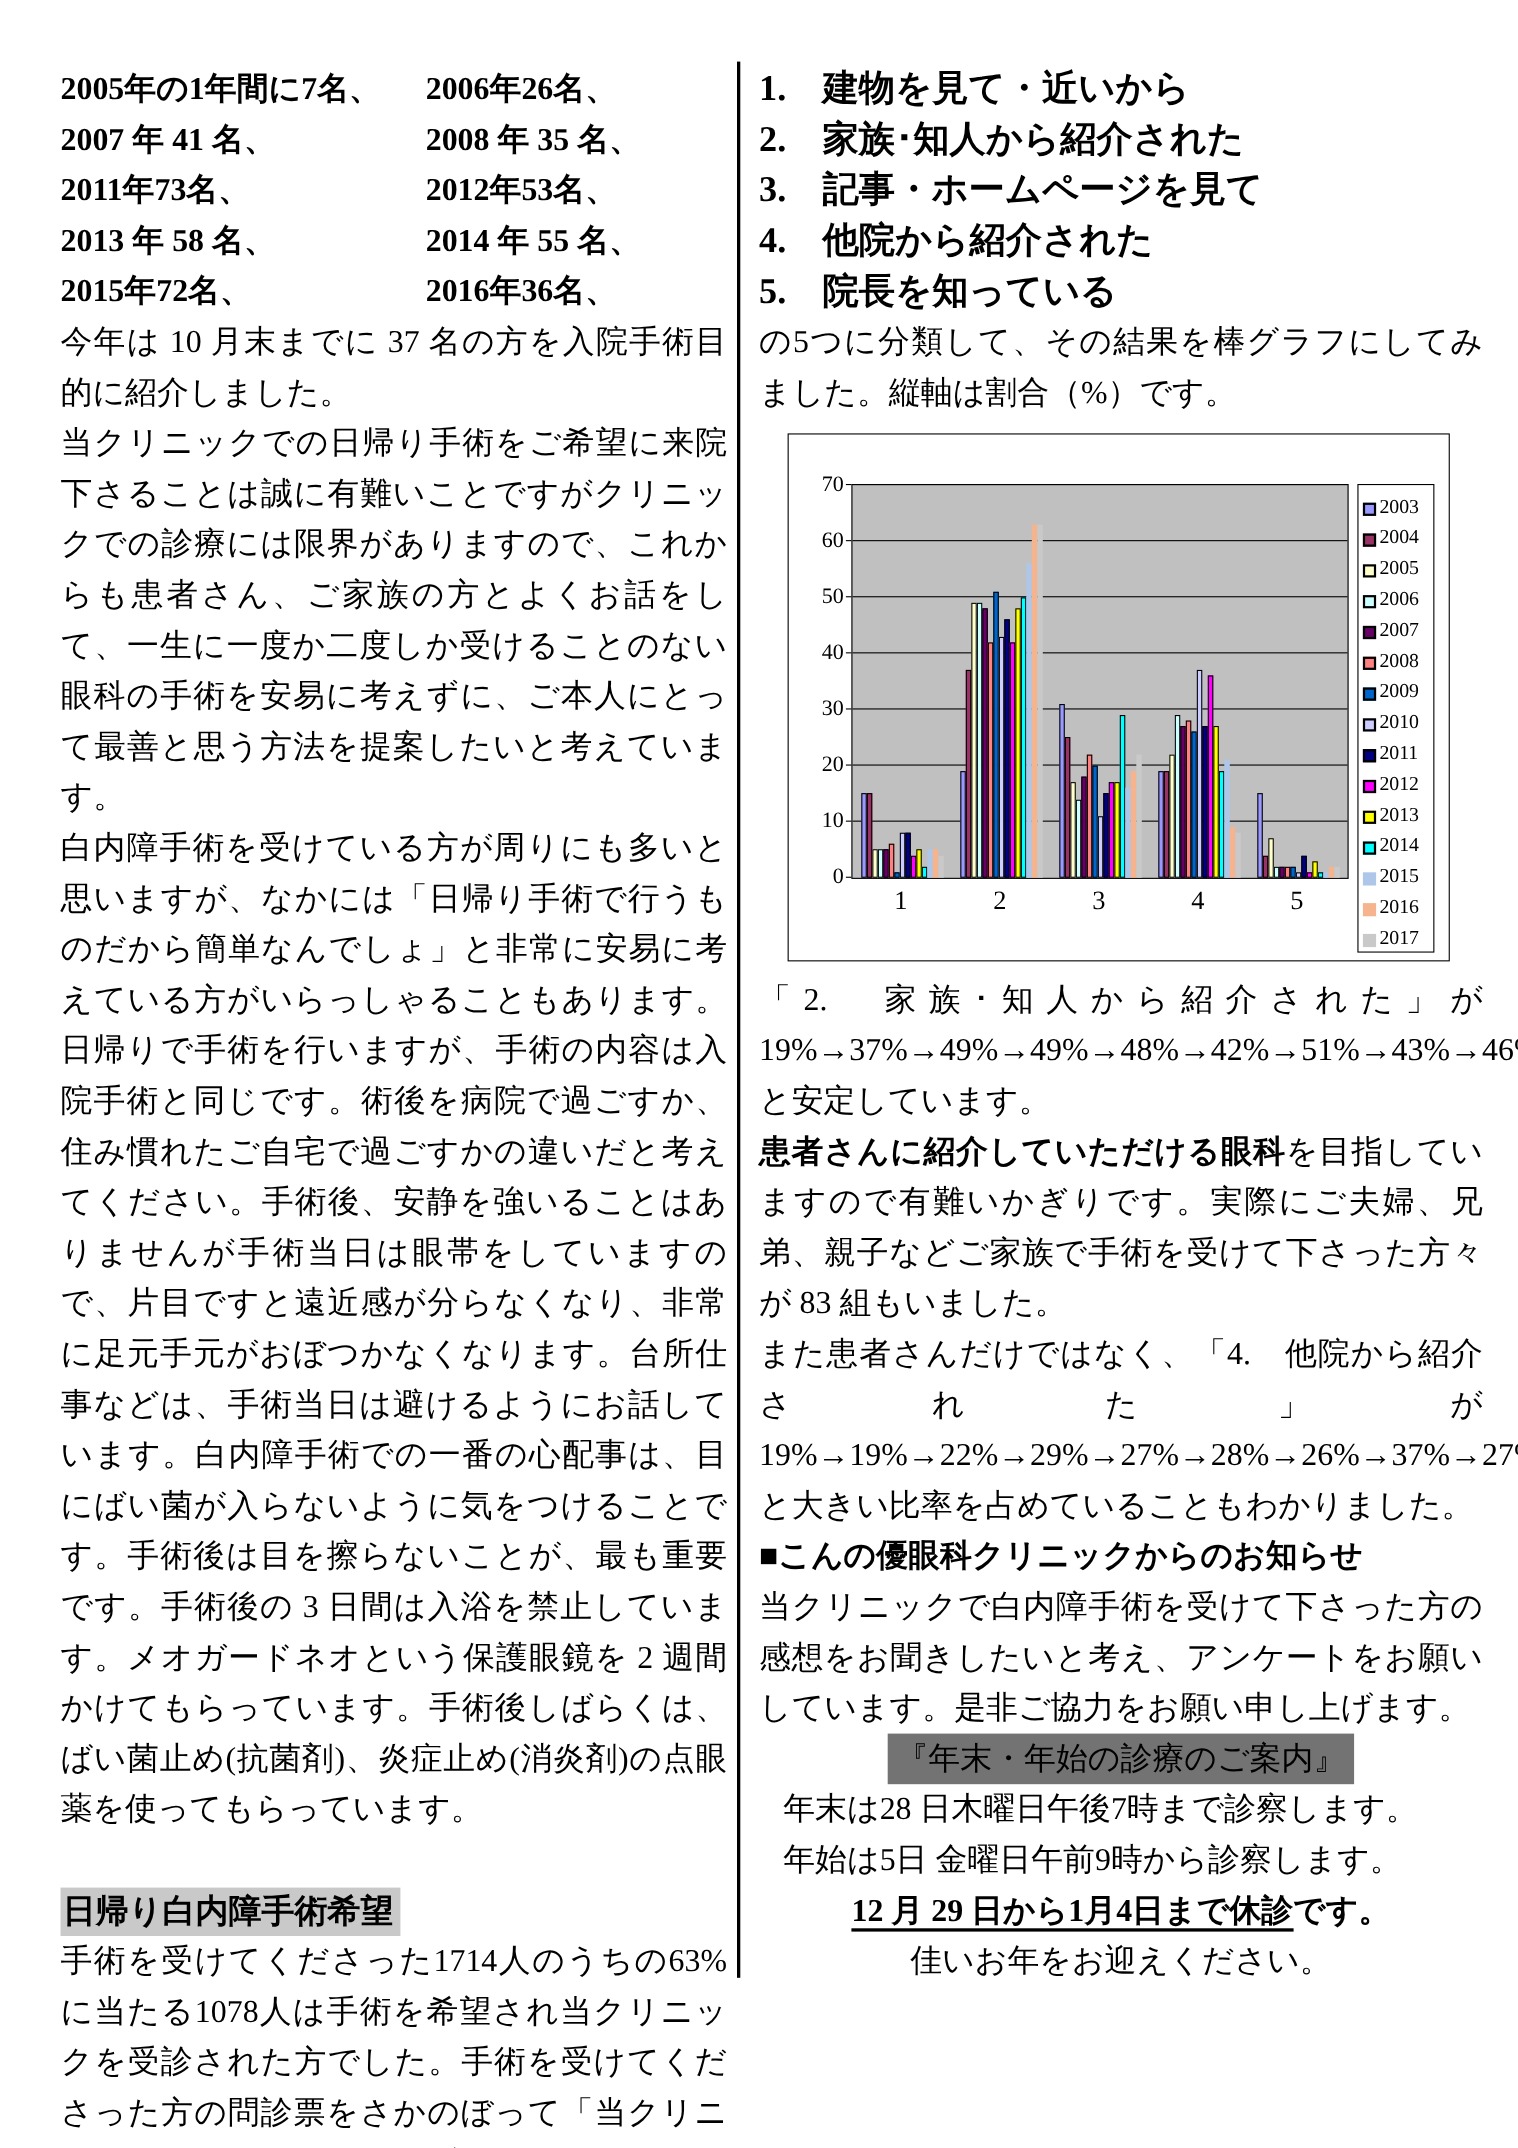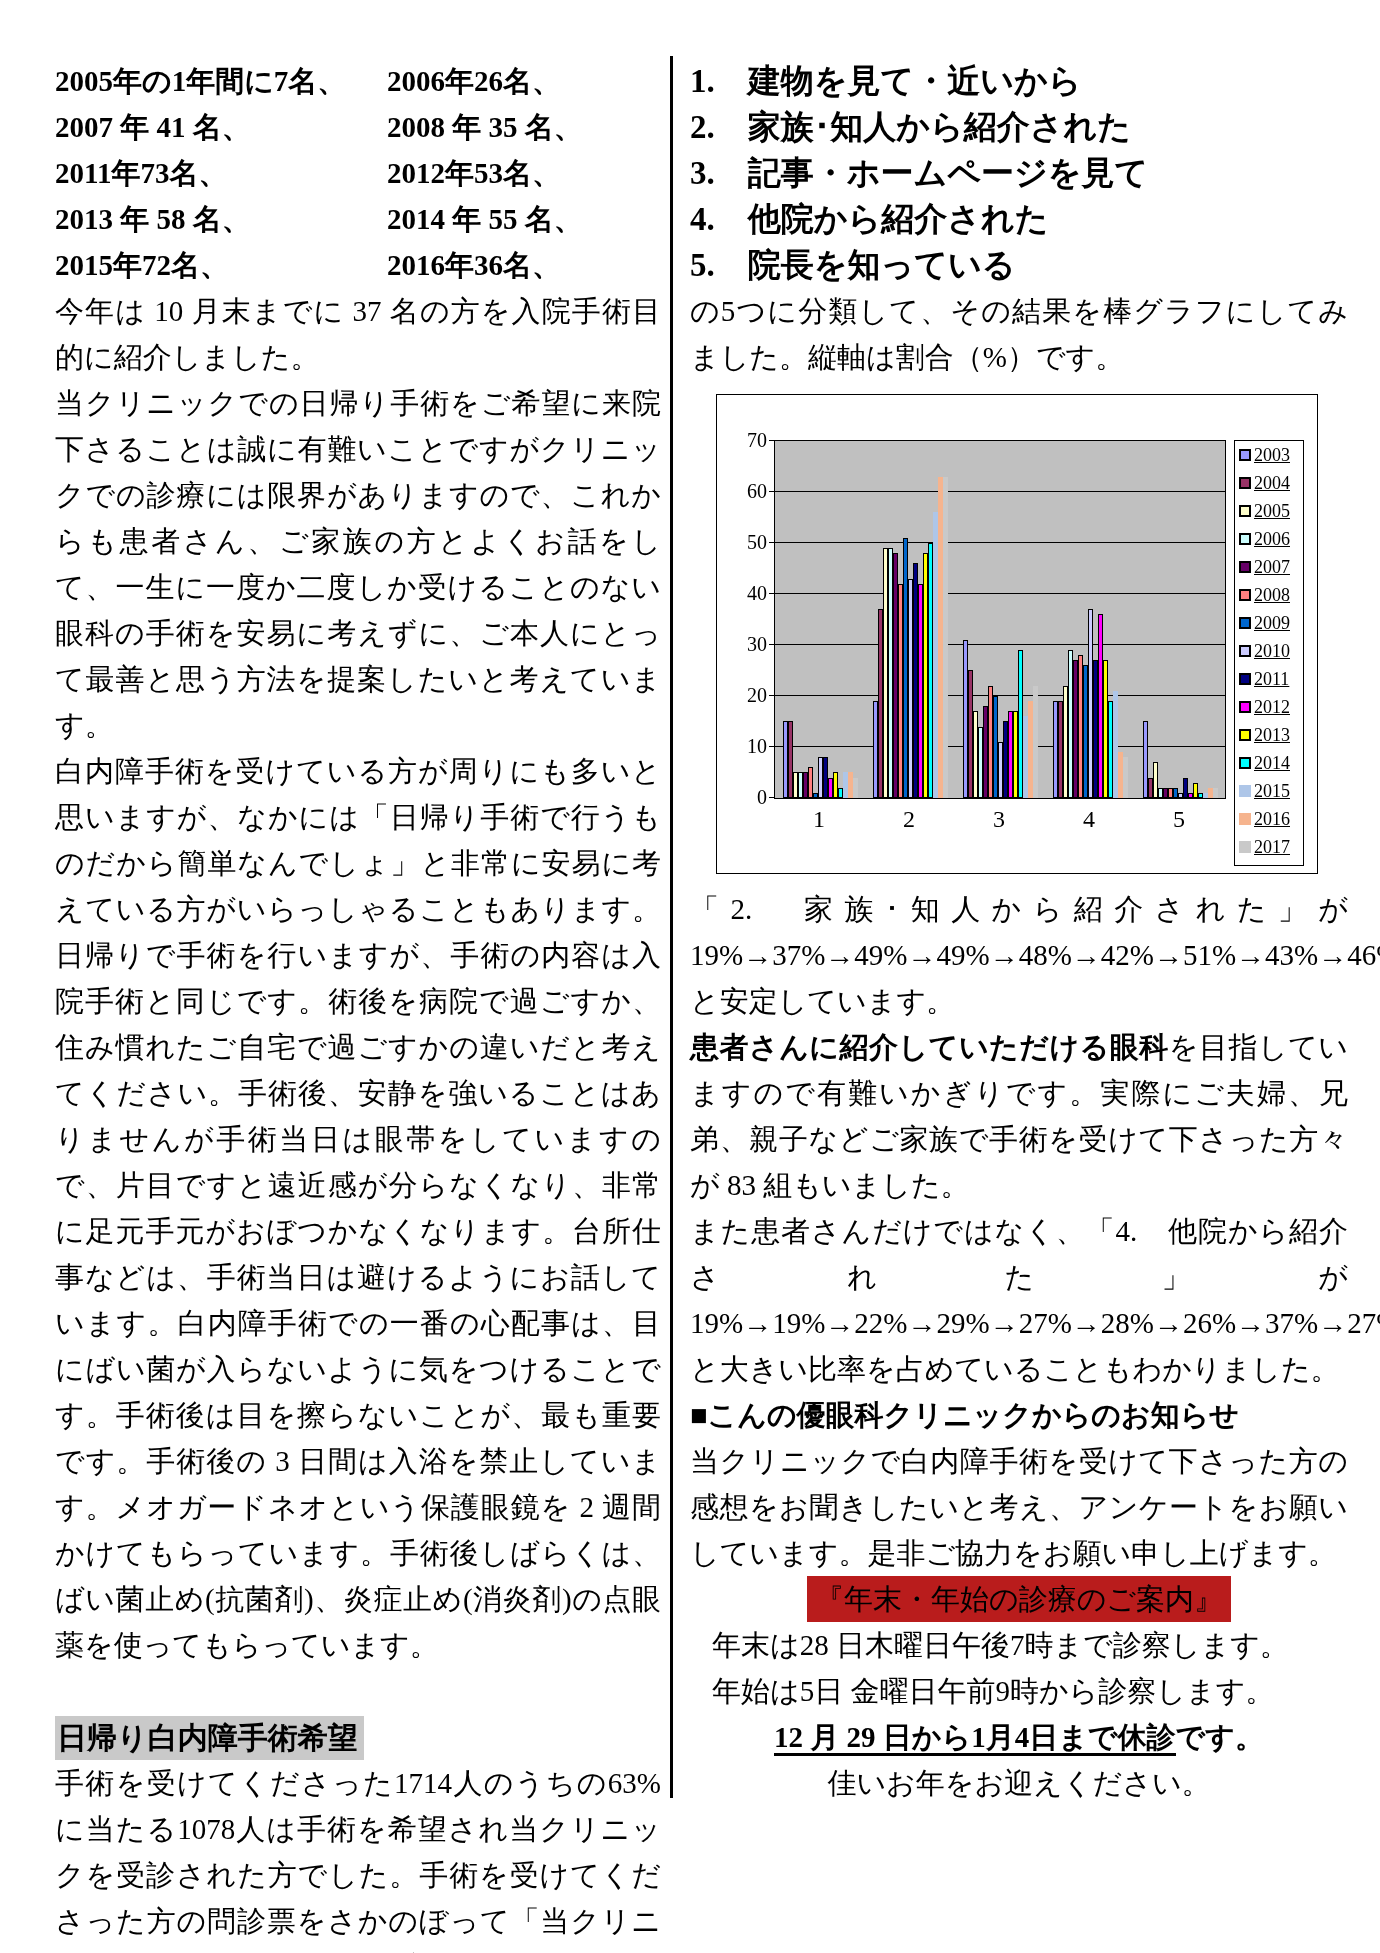--- a/index.html
+++ b/index.html
@@ -39,28 +39,28 @@
   .gridline { position:absolute; left:0; width:100%; height:1px; background:#000; }
   .ytick-label { position:absolute; width:44px; text-align:right; font-size:20px; line-height:22px; }
   .ytick-mark { position:absolute; width:5px; height:1px; background:#000; }
   .xcat-label { position:absolute; text-align:center; font-size:24px; line-height:24px; }
   .bar-group { position:absolute; bottom:0; height:100%; display:flex; align-items:flex-end; }
   .bar { box-sizing:border-box; width:5px; }
   .legend {
     position:absolute; left:517px; top:45px; width:68px; height:424px;
     border:1px solid #000; background:#fff;
   }
-  .legend-item { display:flex; align-items:center; height:28px; padding-left:4px;text-decoration:underline; }
+  .legend-item { display:flex; align-items:flex-end; height:28px; padding-left:4px; }
   .legend-swatch { width:12px; height:12px; margin-right:3px; box-sizing:border-box; flex:none; }
   .legend-label { font-size:18px; line-height:18px; }
 
   .bold { font-weight:bold; }
   .center { text-align:center; }
   .indent1 { padding-left:22px; }
-  .notice-title-bg { display:inline-block; background:#b91c1c; padding:0 8px; }
+  .notice-title-bg { display:inline-block; background:#737373; padding:0 8px; }
   .closed-underline { font-weight:bold; border-bottom:3px solid #000; }
 </style>
 </head>
 <body>
 
 <div class="page">
 
   <div class="divider"></div>
 
   <div class="col-left">

